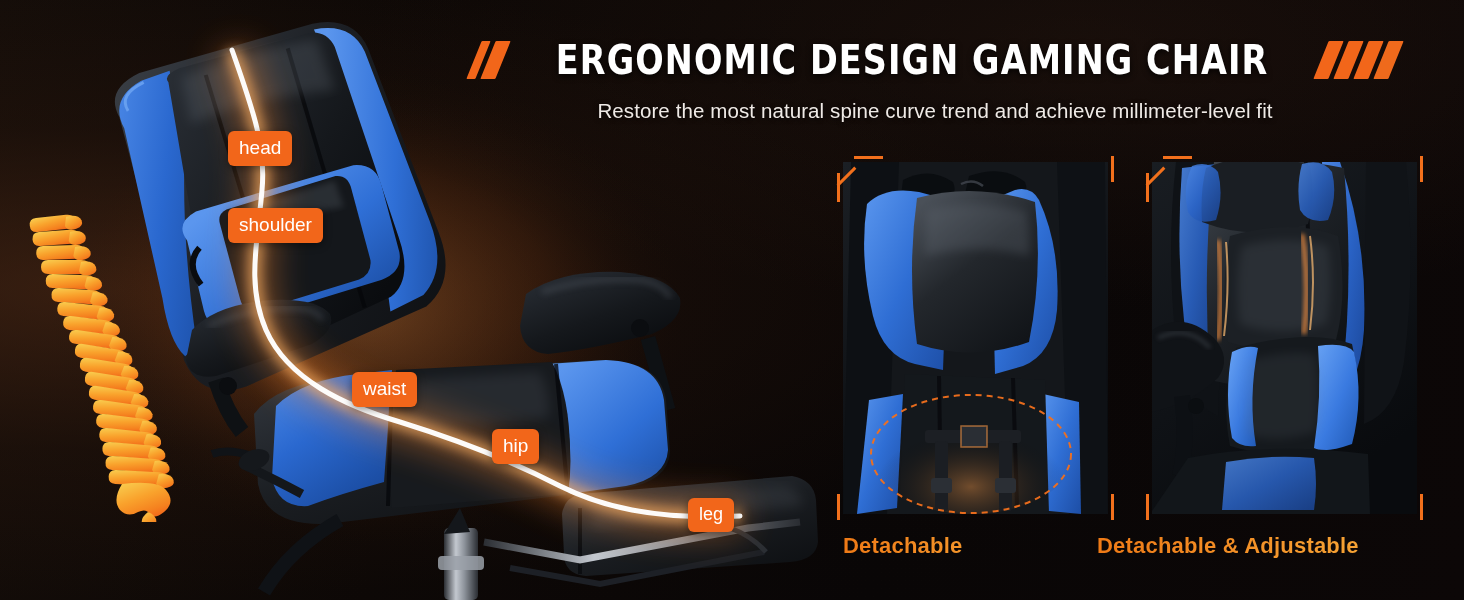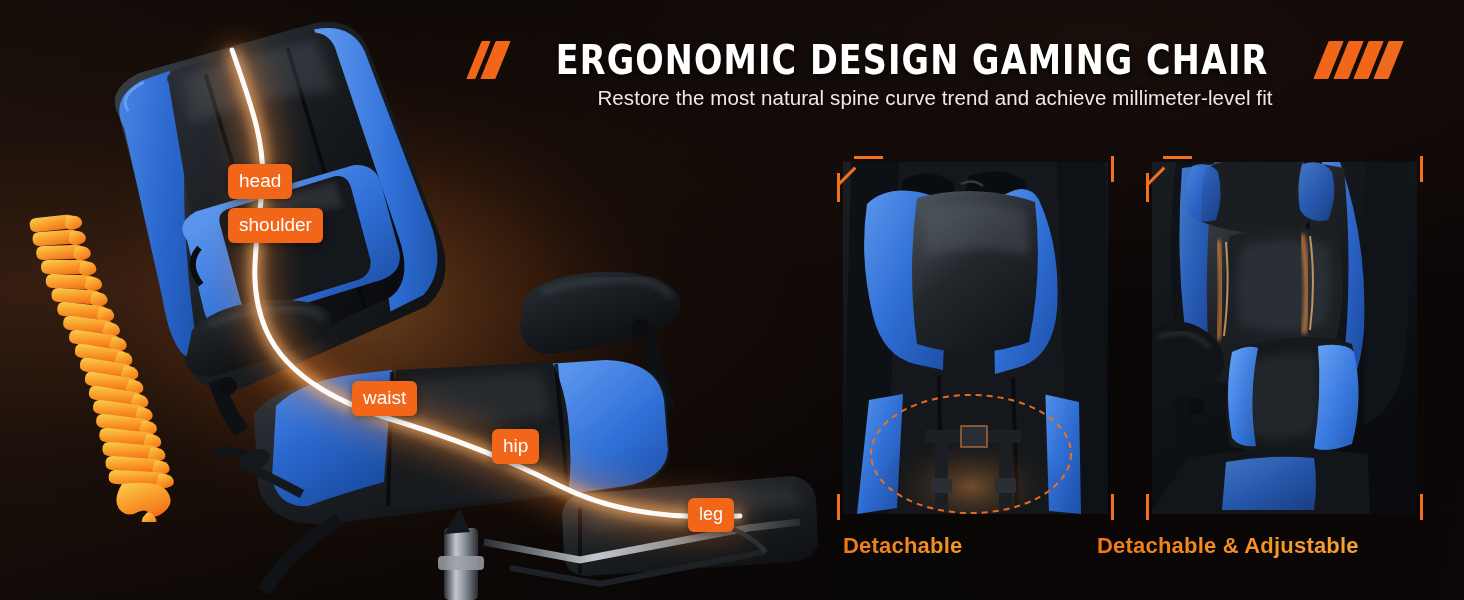--- a/index.html
+++ b/index.html
@@ -20,40 +20,40 @@
   .stripe{width:15px;height:38px;background:#f2661a;transform:skewX(-22deg);border-radius:1px;}
   .stripe.s-sm{width:9px;}
   .stripe.dim{background:#ef6a1c;}
   .title{
     font-size:40px;font-weight:bold;color:#ffffff;letter-spacing:1.2px;
     font-family:"DejaVu Sans Condensed","Liberation Sans Narrow","Liberation Sans",sans-serif;
     transform:scaleX(0.93);transform-origin:center;white-space:nowrap;
     text-shadow:0 2px 7px rgba(0,0,0,.85);
   }
   .subtitle{
-    text-align:center;color:#efeae6;font-size:20.5px;
+    margin-top:13px;text-align:center;color:#efeae6;font-size:20.5px;
     letter-spacing:.1px;white-space:nowrap;text-shadow:0 1px 5px rgba(0,0,0,.8);
   }
 
   
   .spine{position:absolute;left:22px;top:212px;width:175px;height:310px;}
 
   
   .chair-art{position:absolute;left:40px;top:8px;width:800px;height:592px;}
   .glowline{position:absolute;left:40px;top:8px;width:800px;height:592px;pointer-events:none;}
 
   
   .pill{
     position:absolute;background:#f2661a;color:#fff;border-radius:6px;
     font-size:19px;line-height:1;padding:7px 11px 9px;white-space:nowrap;
     box-shadow:0 2px 9px rgba(0,0,0,.45);
   }
-  #pill-head{left:228px;top:131px;margin-top:33px;}
+  #pill-head{left:228px;top:131px;}
   #pill-shoulder{left:228px;top:208px;text-align:center;}
-  #pill-waist{left:352px;top:381px;}
+  #pill-waist{left:352px;top:372px;}
   #pill-hip{left:492px;top:429px;}
   #pill-leg{left:688px;top:498px;font-size:18px;}
 
   
   .panel{position:absolute;top:162px;width:265px;height:352px;}
   #panel-1{left:843px;}
   #panel-2{left:1152px;}
   .panel-photo{position:absolute;inset:0;overflow:hidden;background:#0b0809;}
   .corner{position:absolute;width:46px;height:46px;pointer-events:none;}
   .corner i{position:absolute;background:#f2701c;display:block;}

